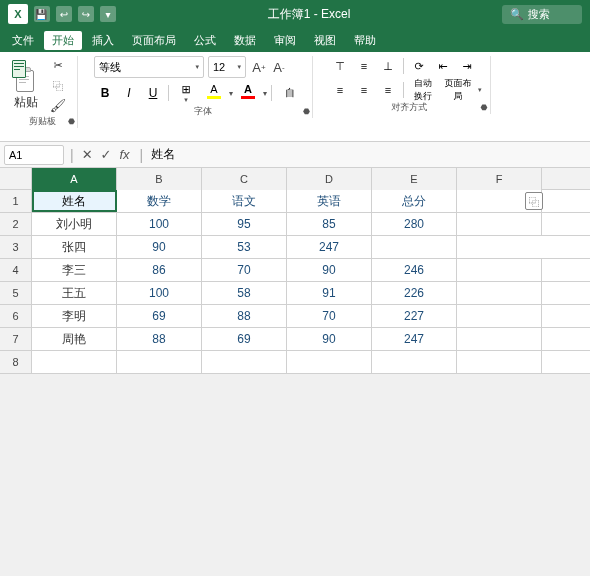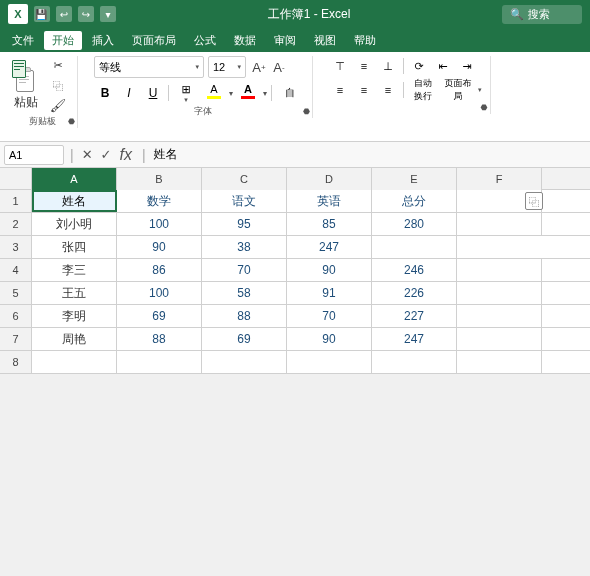--- a/index.html
+++ b/index.html
@@ -509,34 +509,35 @@
       <div class="align-row">
         <button class="align-btn" title="左对齐">≡</button>
         <button class="align-btn" title="居中">≡</button>
         <button class="align-btn" title="右对齐">≡</button>
         <div style="width:1px;height:16px;background:#ccc;margin:0 2px;"></div>
         <button class="align-btn" style="font-size:9px;width:30px;" title="自动换行">自动<br>换行</button>
         <button class="align-btn" style="font-size:9px;width:36px;" title="合并后居中">页面布局</button>
         <span class="dropdown-arrow" style="cursor:pointer;">▾</span>
       </div>
     </div>
+    <div class="group-title">对齐方式</div>
     <span class="expand-icon">⬣</span>
   </div>
 
 </div>
 
 <div class="formula-bar">
   <div class="cell-ref">
     <span>A1</span>
   </div>
   <span style="color:#aaa;font-size:14px;padding:0 2px;">|</span>
   <div class="formula-check-icons">
     <span class="formula-icon">✕</span>
     <span class="formula-icon">✓</span>
-    <span class="formula-icon" style="font-style:italic;font-size:16px;">fx</span>
+    <span class="formula-icon" style="font-style:italic;font-size:13px;">fx</span>
   </div>
   <span style="color:#aaa;font-size:14px;padding:0 4px;">|</span>
   <div class="formula-input">姓名</div>
 </div>
 
 <div class="spreadsheet-container">
 
   <div class="col-headers">
     <div class="row-num-header"></div>
     <div class="col-header selected" style="width:85px;min-width:85px;">A</div>
@@ -568,21 +569,21 @@
       <div class="cell col-c blue-text">95</div>
       <div class="cell col-d blue-text">85</div>
       <div class="cell col-e blue-text">280</div>
       <div class="cell col-f"></div>
     </div>
 
     <div class="spreadsheet-row">
       <div class="row-num">3</div>
       <div class="cell col-a">张四</div>
       <div class="cell col-b blue-text">90</div>
-      <div class="cell col-d blue-text">38</div>
+      <div class="cell col-d blue-text">53</div>
       <div class="cell col-e blue-text">247</div>
       <div class="cell col-f"></div>
     </div>
 
     <div class="spreadsheet-row">
       <div class="row-num">4</div>
       <div class="cell col-a">李三</div>
       <div class="cell col-b blue-text">86</div>
       <div class="cell col-c blue-text">70</div>
       <div class="cell col-d blue-text">90</div>

